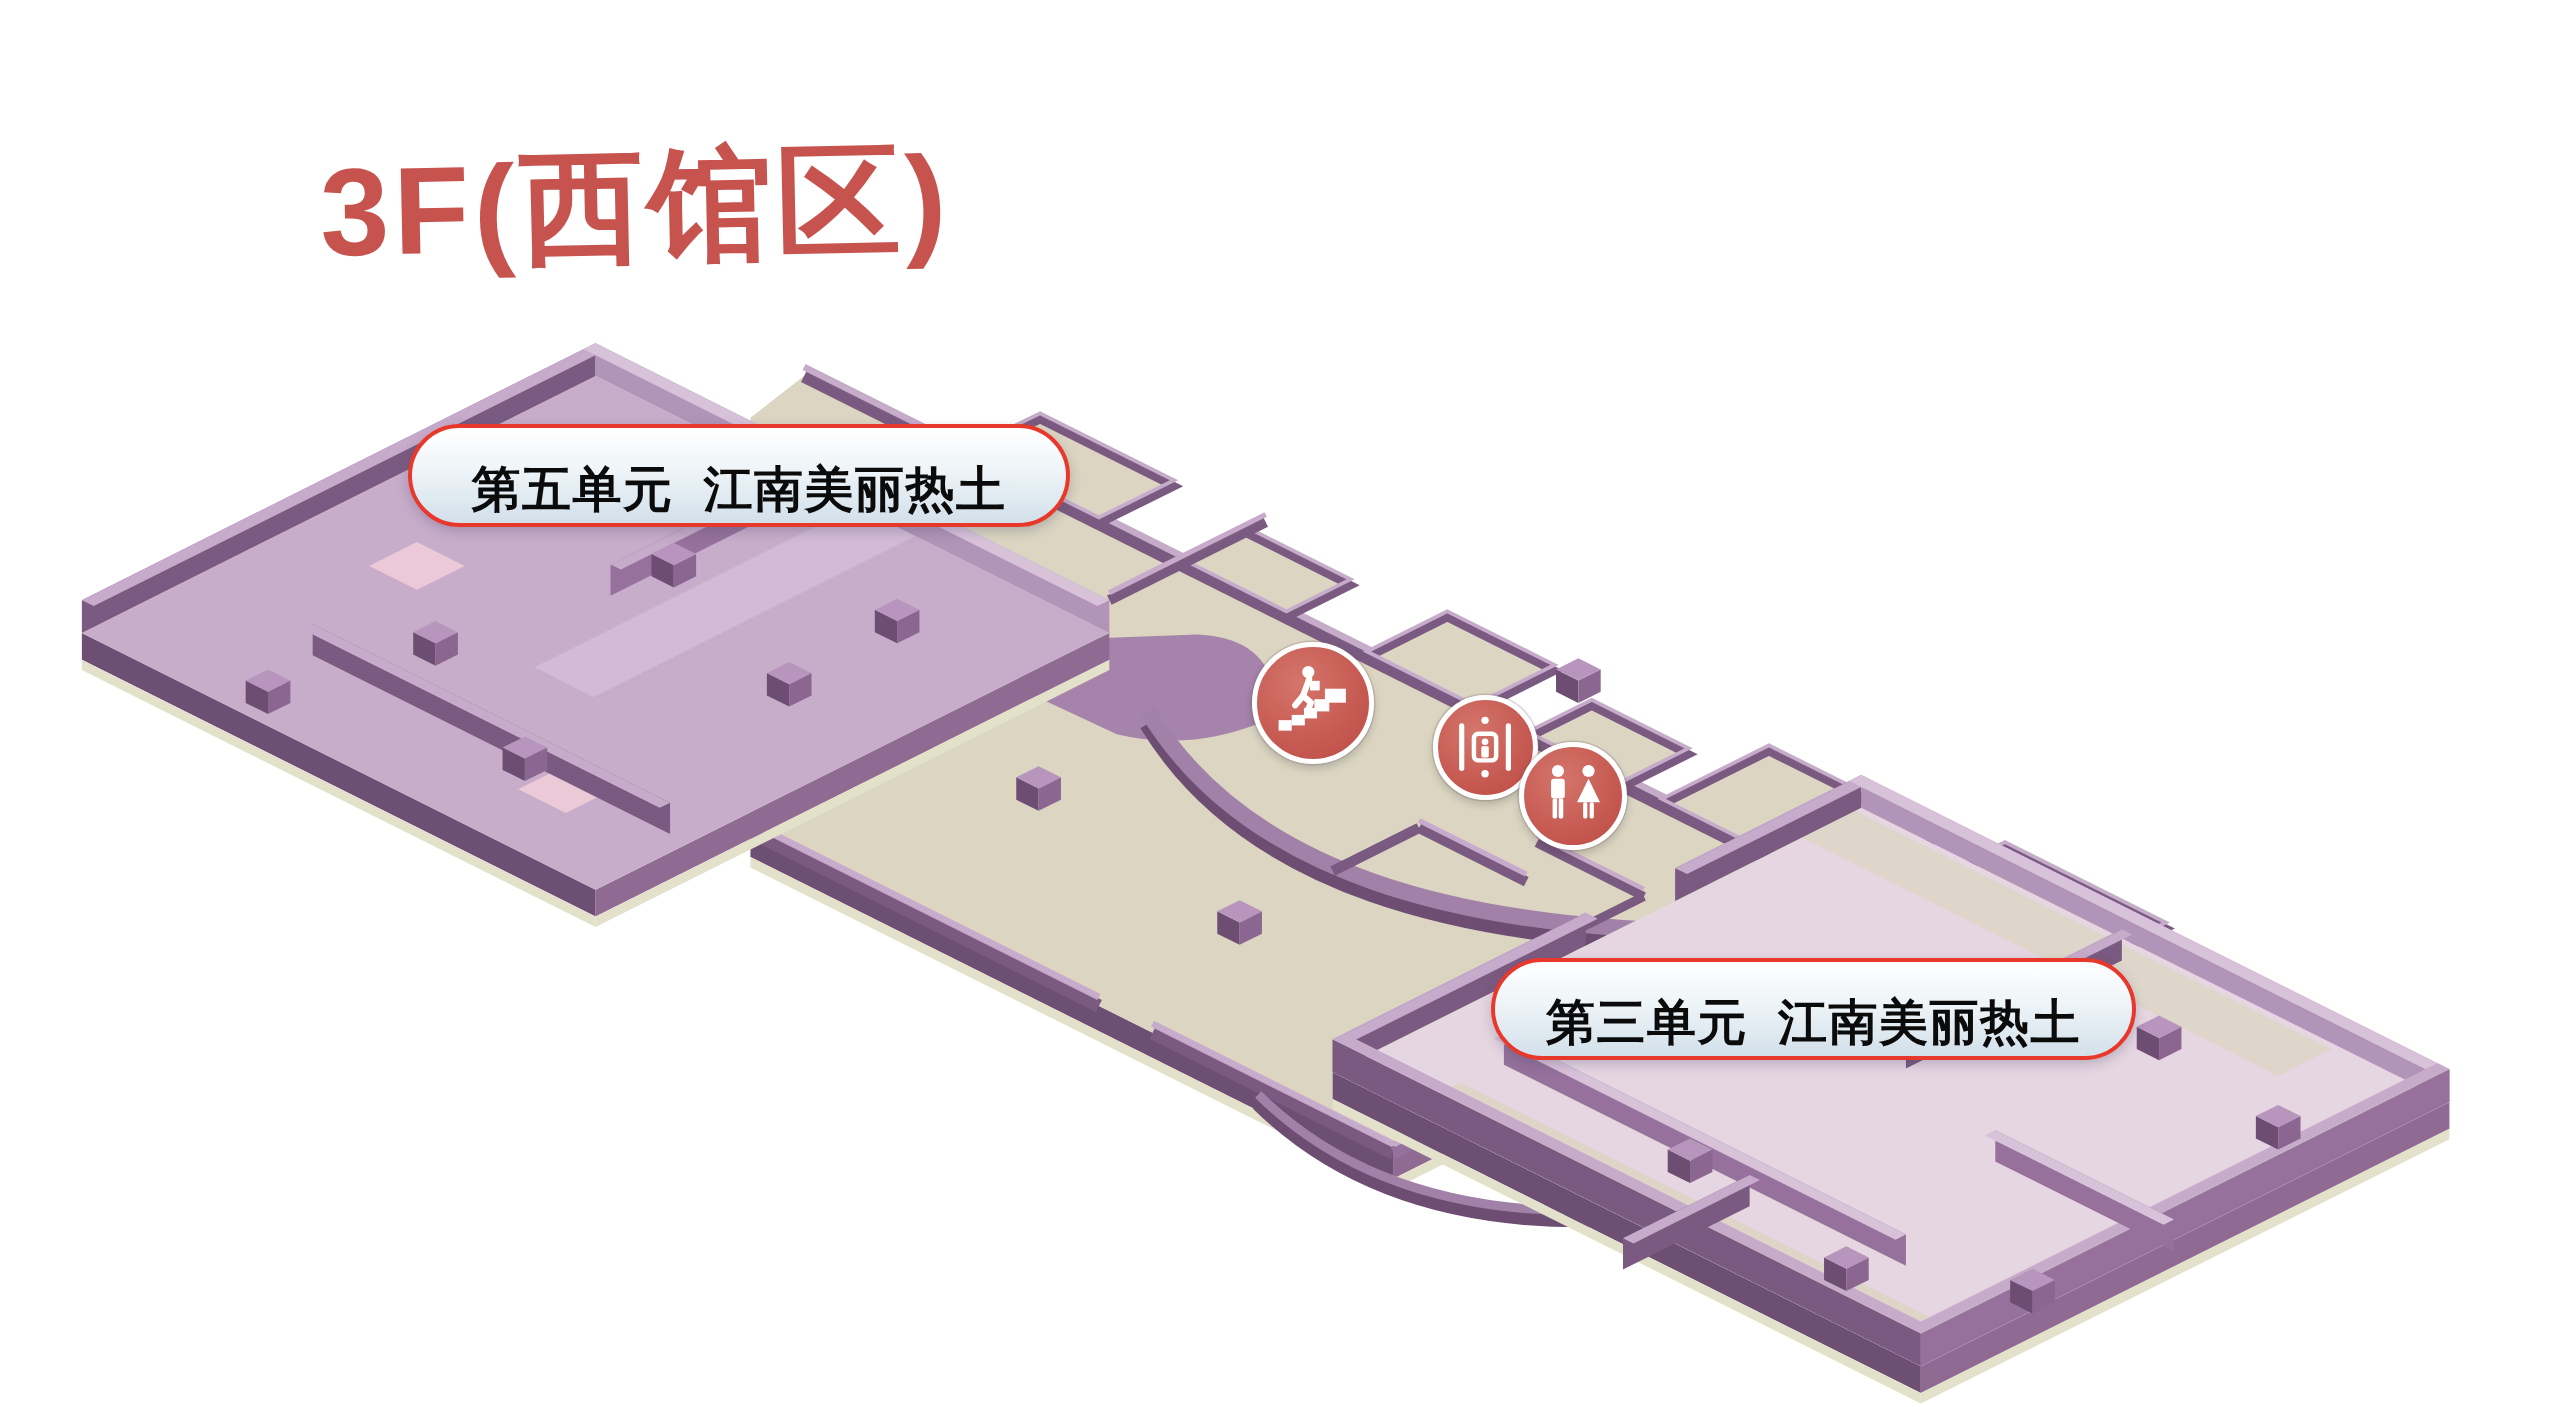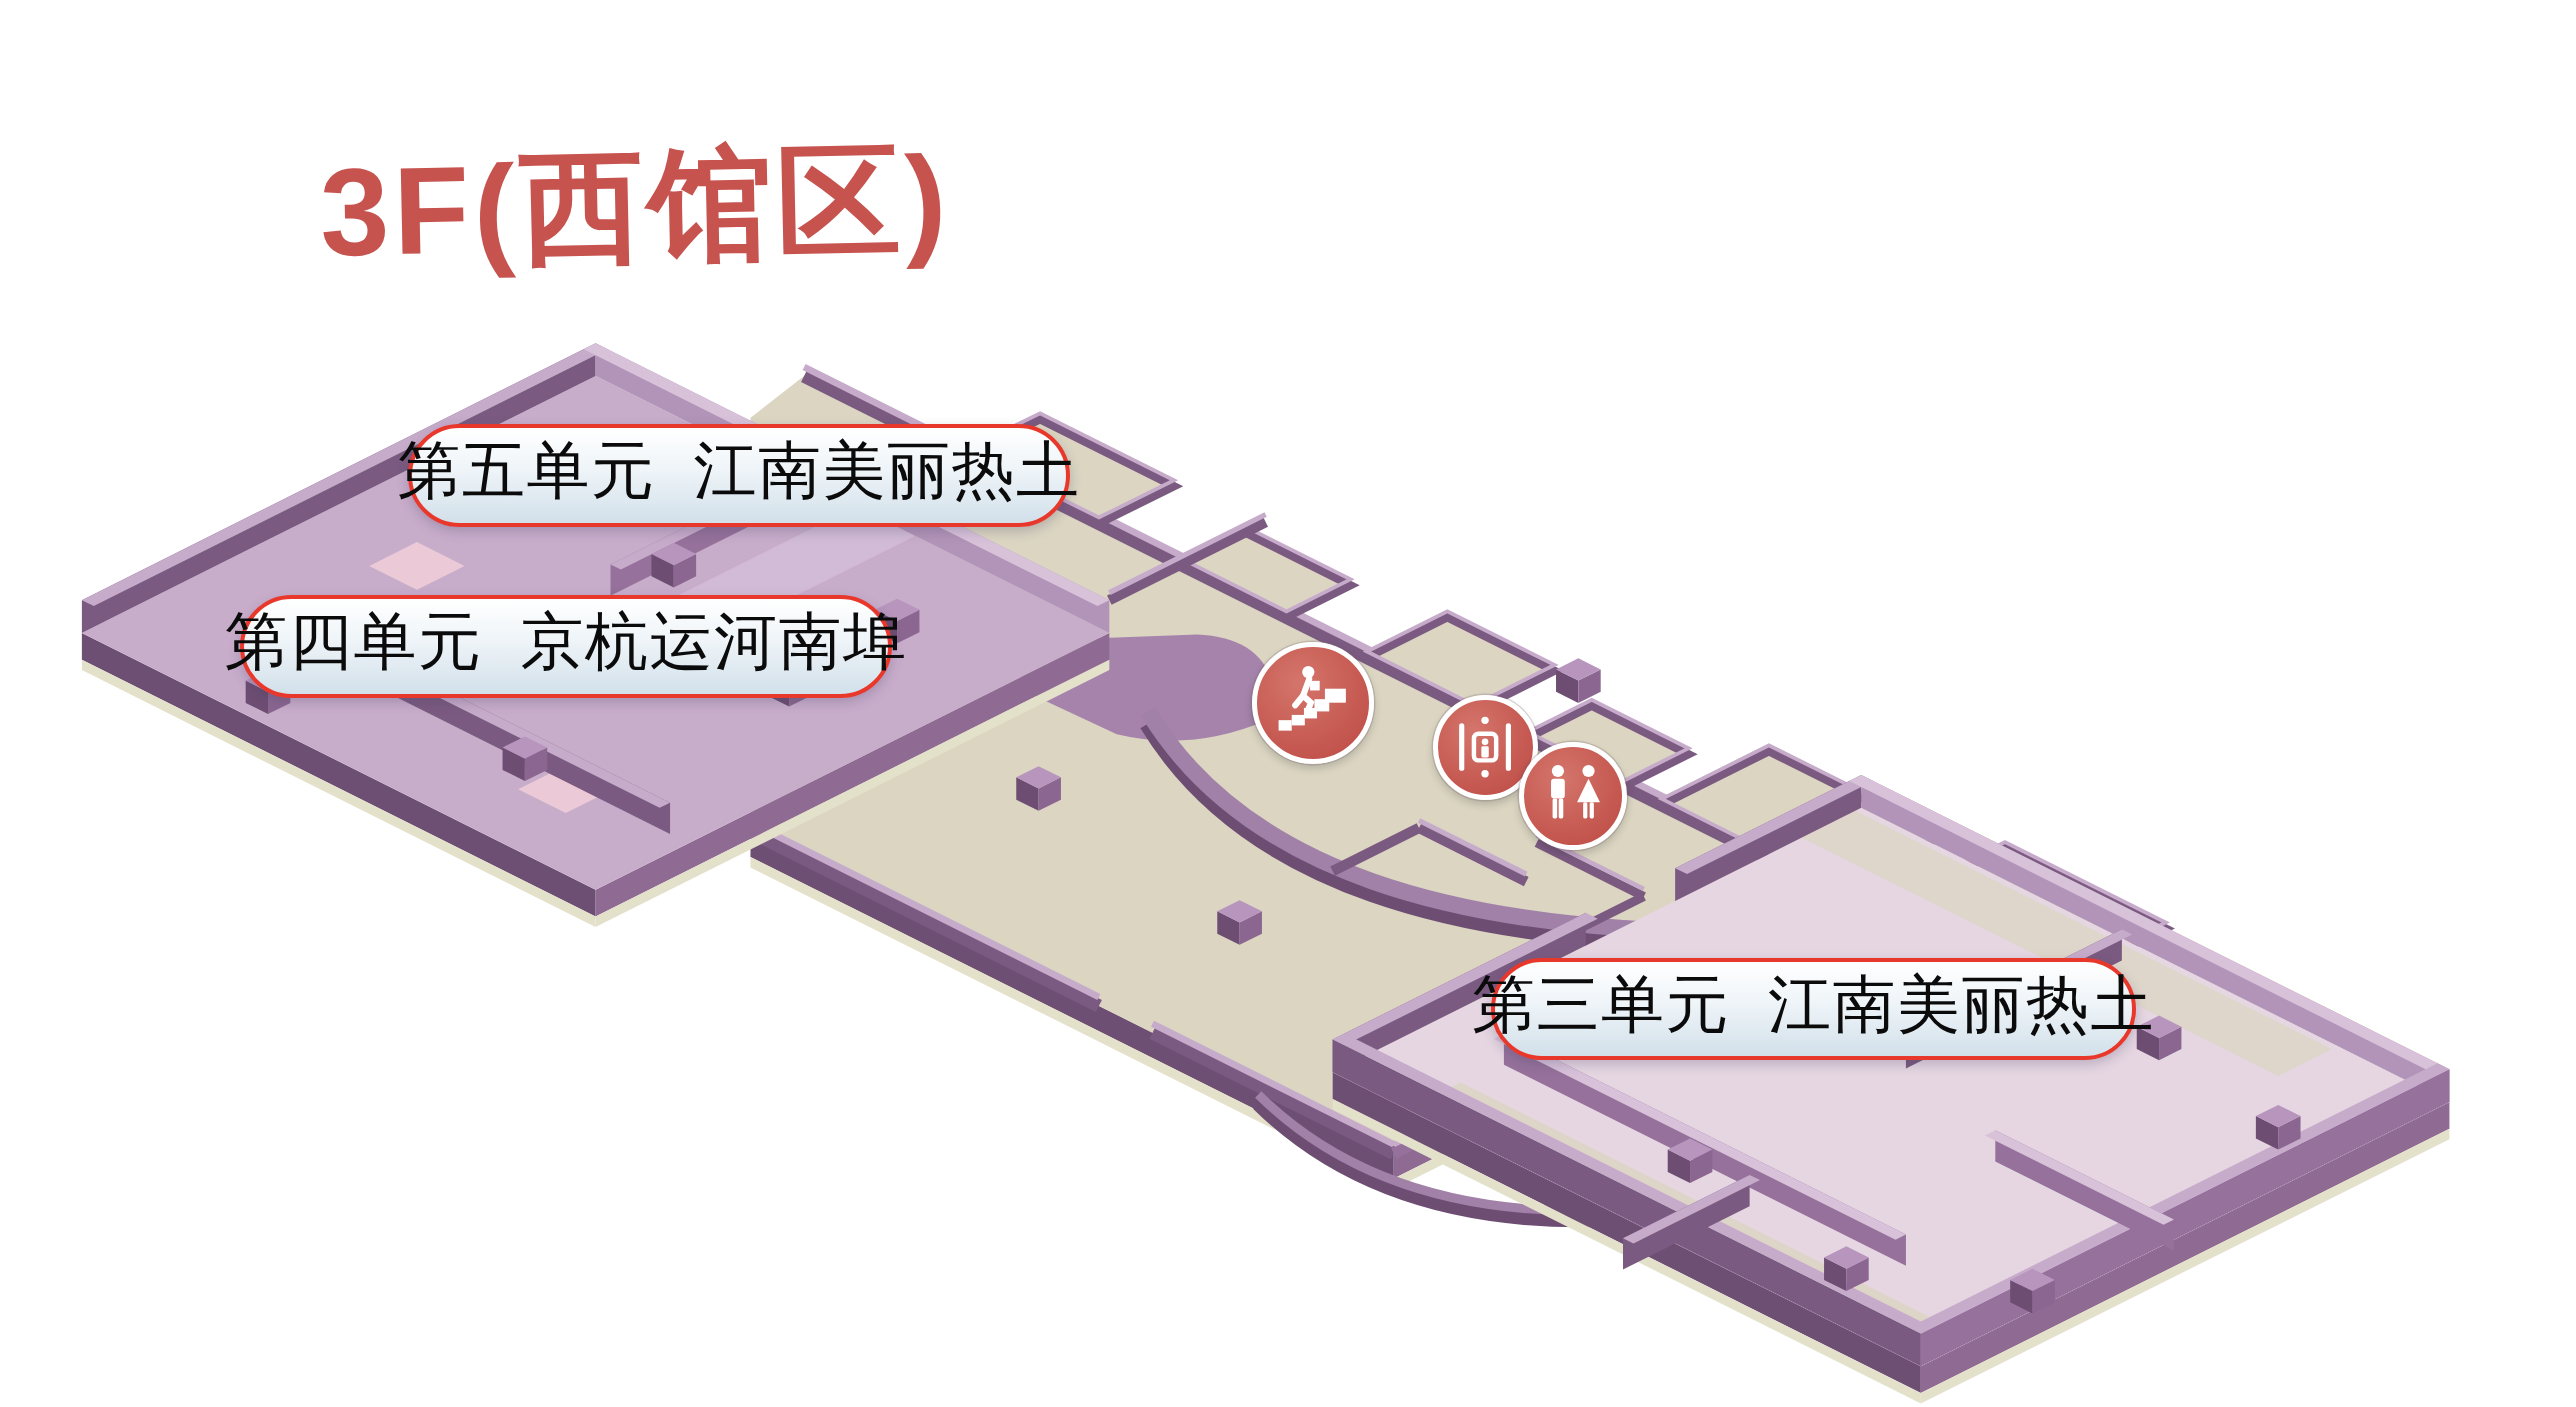--- a/index.html
+++ b/index.html
@@ -27,25 +27,25 @@
   .stroke-mid{stroke:var(--wall_mid);fill:none;}
   .stroke-cap{stroke:var(--wall_cap);fill:none;}
   .room{fill:var(--floor_beige);stroke:var(--wall_dark);stroke-width:11;}
   .room-cap{fill:none;stroke:var(--wall_cap);stroke-width:5;}
   .cube-top{fill:var(--cube_top);} .cube-left{fill:var(--cube_left);} .cube-right{fill:var(--cube_right);}
 
   
   .map-title{position:absolute;left:320px;top:125px;
     font-size:124px;font-weight:900;letter-spacing:4.5px;color:var(--title_red);
     transform:rotate(-1.2deg);white-space:pre;}
-  .unit-label{position:absolute;display:flex;align-items:flex-start;justify-content:center;
+  .unit-label{position:absolute;display:flex;align-items:flex-end;justify-content:center;
     border:4.5px solid var(--label_border);border-radius:52px;
     background:linear-gradient(180deg,var(--label_bg_top) 0%,#eef4f8 45%,var(--label_bg_bottom) 100%);
     box-shadow:0 4.5px 12px rgba(60,60,90,.25);
-    font-size:63px;font-weight:400;color:var(--label_text);white-space:pre;letter-spacing:1.5px;}
+    font-size:49px;font-weight:700;color:var(--label_text);white-space:pre;letter-spacing:1.5px;}
   #label-unit5{left:408px;top:424px;width:654px;height:95px;}
   #label-unit4{left:240px;top:595px;width:644px;height:95px;}
   #label-unit3{left:1491px;top:958px;width:637px;height:94px;}
 
   
   .fac{position:absolute;border-radius:50%;
     background:radial-gradient(circle at 38% 32%, #d4756b 0%, var(--icon_red) 60%, #bb4a43 100%);
     border:5.2px solid #ffffff;box-shadow:0 0 0 1.5px rgba(120,100,110,.25),0 4.5px 9px rgba(0,0,0,.18);
     display:flex;align-items:center;justify-content:center;}
   #fac-stairs{left:1252px;top:642px;width:112px;height:112px;}
@@ -204,23 +204,20 @@
         <use href="#cube" transform="translate(2900,1380)"></use>
       </g>
     </g>
   </svg>
 
   <div class="map-title">3F(西馆区)</div>
 
   <div class="unit-label" id="label-unit5">
     <span>第五单元  江南美丽热土</span>
   </div>
-  <div class="unit-label" id="label-unit4">
-    <span>第四单元  京杭运河南埠</span>
-  </div>
   <div class="unit-label" id="label-unit3">
     <span>第三单元  江南美丽热土</span>
   </div>
 
   <div class="fac" id="fac-stairs">
     <svg viewBox="0 0 100 100">
       <g fill="#ffffff">
         <rect x="64" y="34" width="24" height="16"></rect>
         <rect x="52" y="46" width="17" height="14"></rect>
         <rect x="40" y="56" width="15" height="12"></rect>

